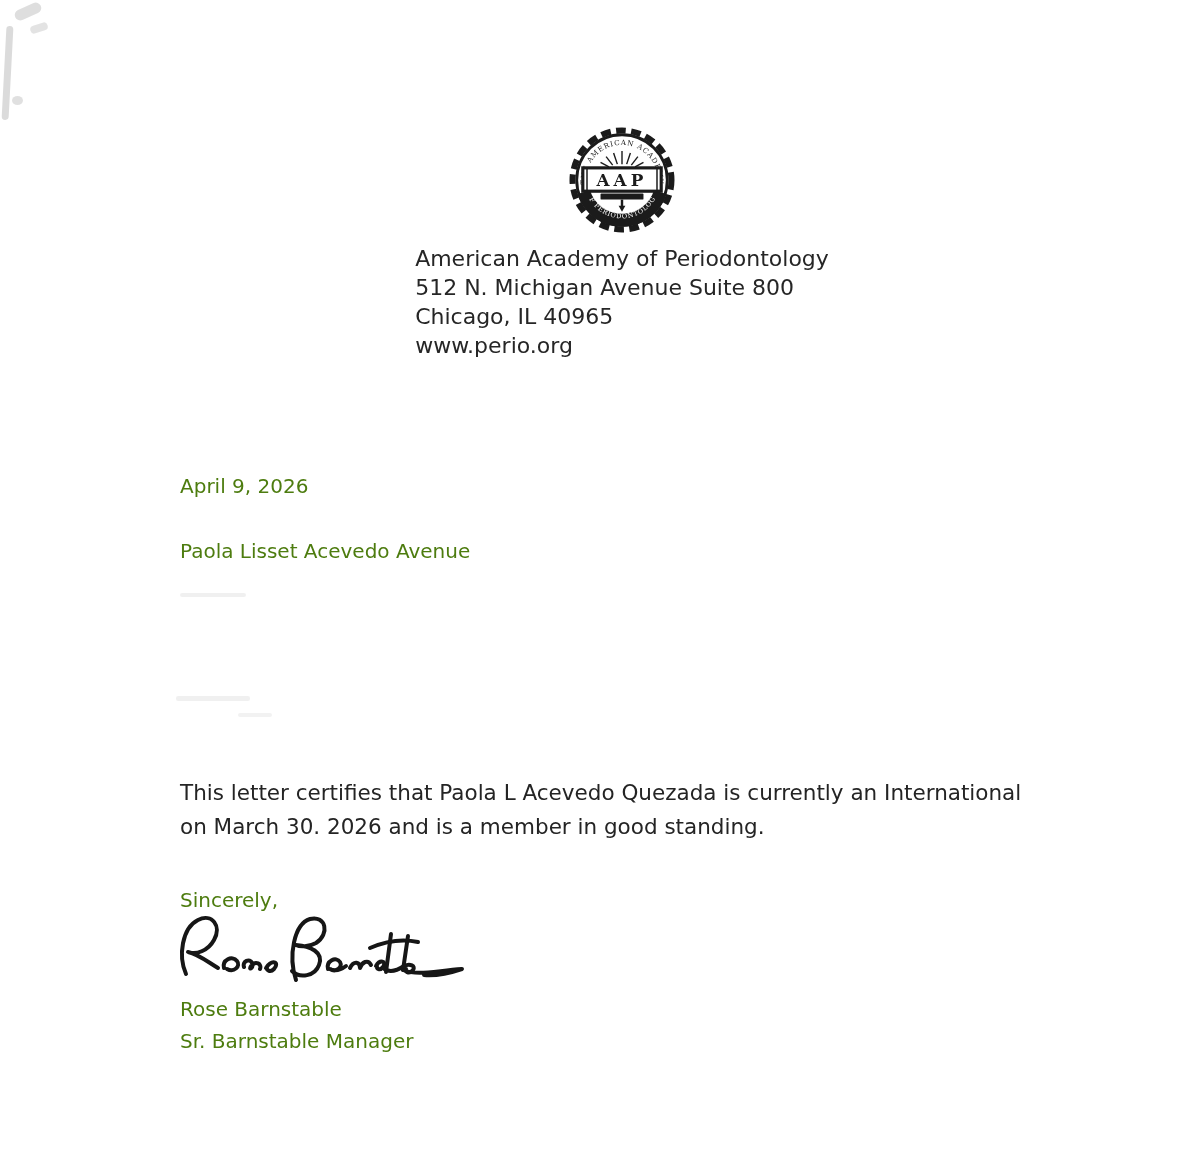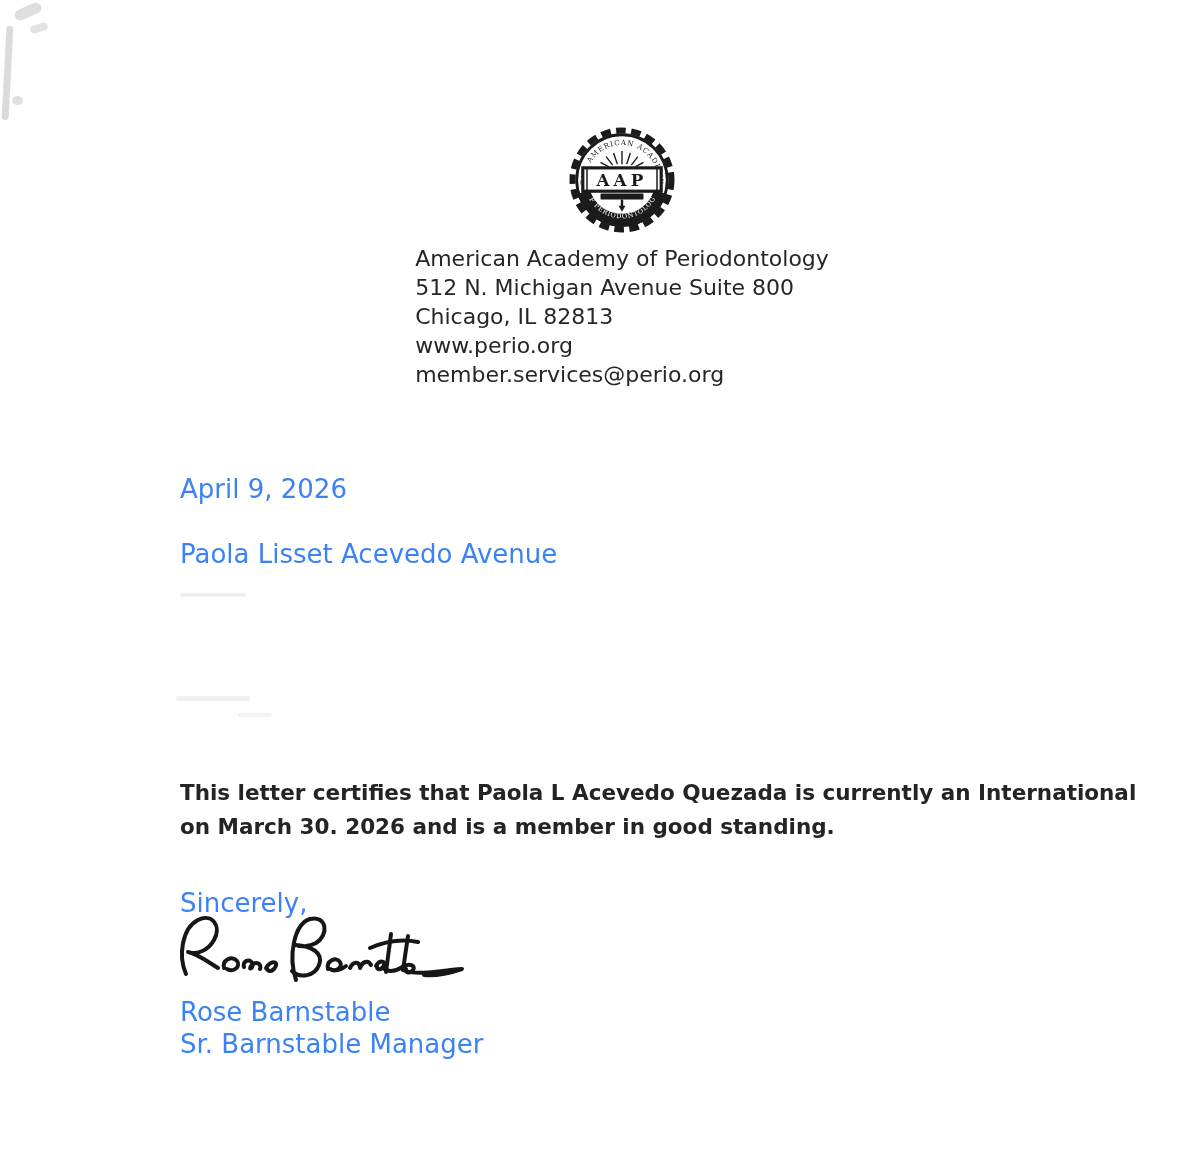--- a/index.html
+++ b/index.html
@@ -13,24 +13,24 @@
 
   
   .seal { position:absolute; left:622px; top:124px; transform:translateX(-50%); width:112px; height:112px; }
 
   
   .letterhead {
     position:absolute; left:622px; top:244px; transform:translateX(-50%);
     text-align:left; font-size:22px; line-height:29px; white-space:nowrap; color:#262626;
   }
 
-  .line { position:absolute; left:180px; font-size:26px; color:#3b82f6; white-space:nowrap; }
+  .line { position:absolute; left:180px; font-size:20px; color:#4d7c0f; white-space:nowrap; }
   .date-line      { top:474px; }
   .recipient-line { top:539px; }
-  .body-block     { position:absolute; left:180px; top:776px; width:1000px; font-size:21.5px; line-height:34px; color:#242424;font-weight:bold; }
+  .body-block     { position:absolute; left:180px; top:776px; width:1000px; font-size:21.5px; line-height:34px; color:#242424; }
   .closing-line   { top:888px;text-align:center; }
   .signer-name    { top:997px; }
   .signer-title   { top:1029px; }
 
   .signature { position:absolute; left:172px; top:908px; width:300px; height:88px; }
 
   
   .artifact { position:absolute; pointer-events:none; }
   .art-a { left:4px;  top:26px;  width:7px;  height:94px; background:rgba(0,0,0,.14); border-radius:4px; transform:rotate(3deg); }
   .art-b { left:14px; top:6px;   width:28px; height:11px; background:rgba(0,0,0,.13); border-radius:6px; transform:rotate(-24deg); }
@@ -89,23 +89,22 @@
 
       <rect x="-23" y="14.5" width="46" height="6.5" rx="1" fill="#1b1b1b"></rect>
       <line x1="0" y1="21" x2="0" y2="29" stroke="#1b1b1b" stroke-width="2.6"></line>
       <path d="M 0 34 L -3.6 27.5 L 3.6 27.5 Z" fill="#1b1b1b"></path>
     </svg>
   </div>
 
   <div class="letterhead">
     <div>American Academy of Periodontology</div>
     <div>512 N. Michigan Avenue Suite 800</div>
-    <div>Chicago, IL 82813</div>
+    <div>Chicago, IL 40965</div>
     <div>www.perio.org</div>
-    <div>member.services@perio.org</div>
   </div>
 
   <div class="line date-line">April 9, 2026</div>
   <div class="line recipient-line">Paola Lisset Acevedo Avenue</div>
 
   <div class="body-block">
     <div>This letter certifies that Paola L Acevedo Quezada is currently an International</div>
     <div>on March 30. 2026 and is a member in good standing.</div>
   </div>
 

